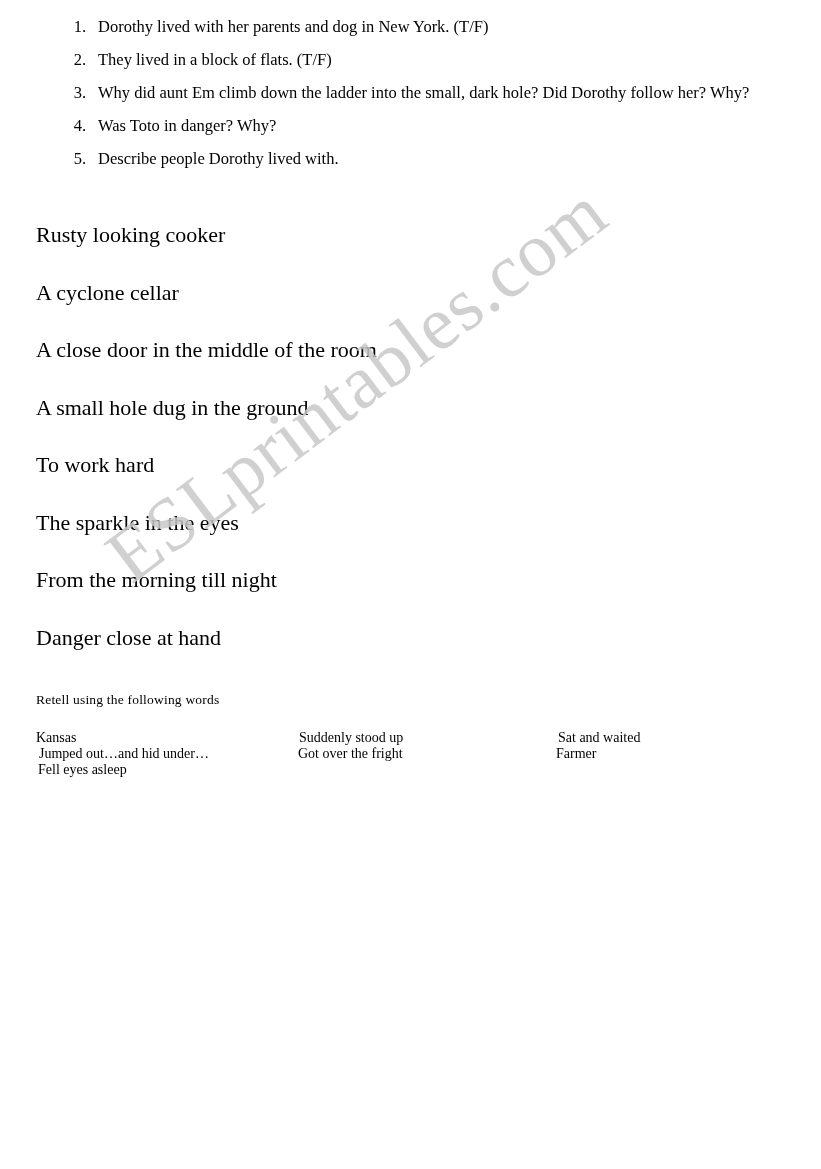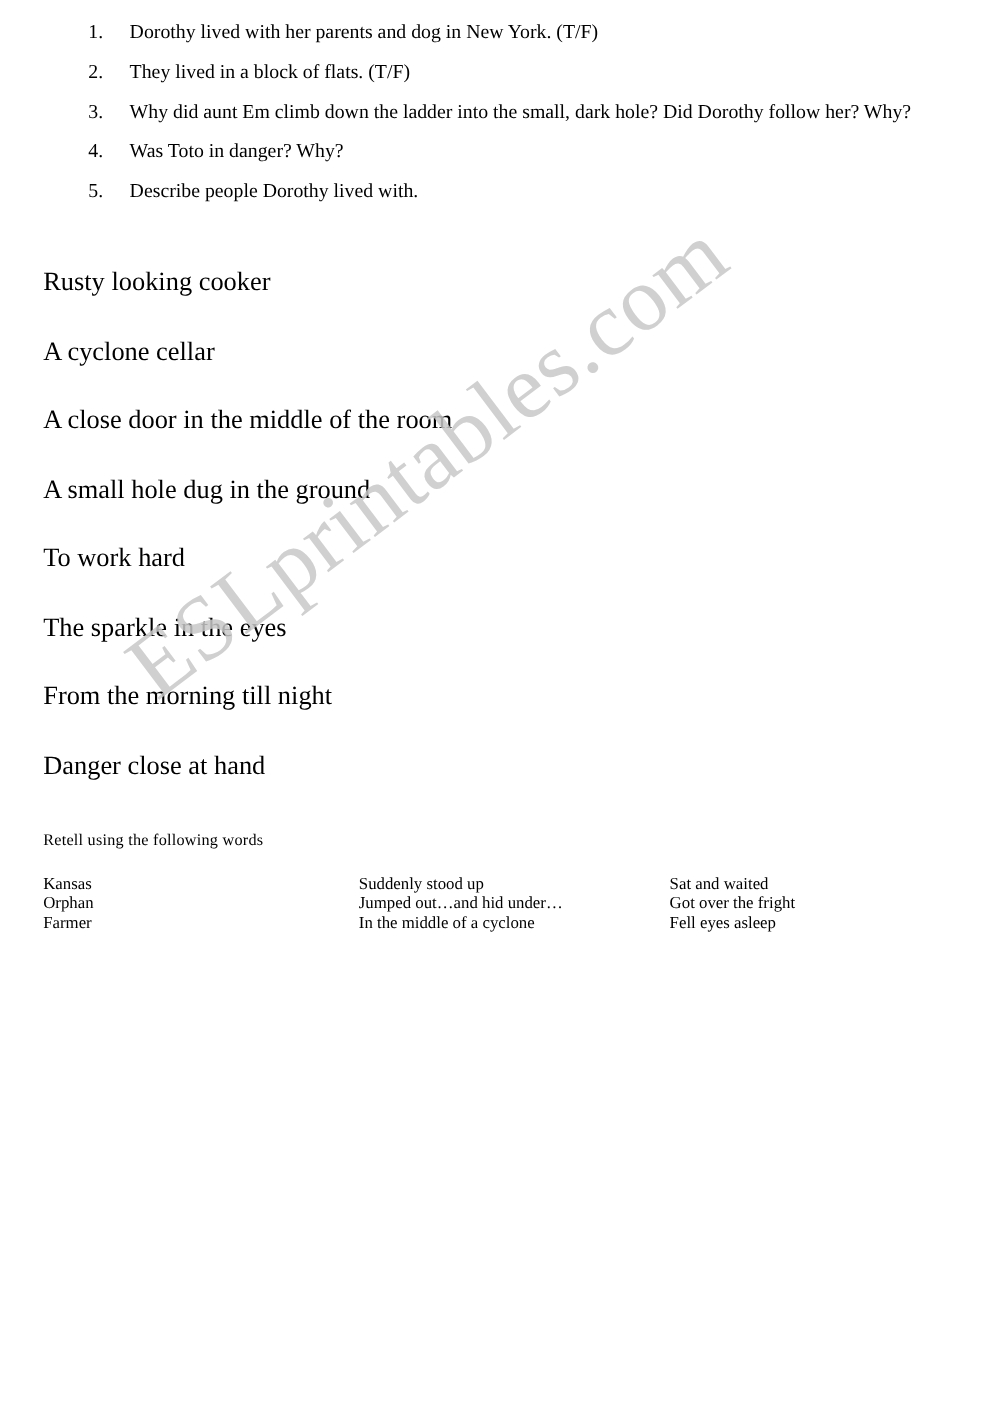--- a/index.html
+++ b/index.html
@@ -65,21 +65,20 @@
   }
   .q-num {
     width: 26px;
     flex: 0 0 26px;
     text-align: right;
     padding-right: 12px;
   }
   .q-text {
     flex: 1;
     max-width: 690px;
-    margin-left: 10px;
   }
 
   
   .phrases {
     position: absolute;
     left: 36px;
     top: 222px;
     width: 640px;
     z-index: 2;
   }
@@ -158,23 +157,21 @@
     <div class="phrase">Danger close at hand</div>
   </div>
 
   <div class="retell">
     <div class="retell-title">Retell using the following words</div>
     <div class="retell-grid">
       <div class="retell-cell">Kansas</div>
       <div class="retell-cell col-2">Suddenly stood up</div>
       <div class="retell-cell col-3">Sat and waited</div>
 
-      <div class="retell-cell">Orphan</div>
       <div class="retell-cell col-2">Jumped out…and hid under…</div>
       <div class="retell-cell col-3">Got over the fright</div>
 
       <div class="retell-cell">Farmer</div>
-      <div class="retell-cell col-2">In the middle of a cyclone</div>
       <div class="retell-cell col-3">Fell eyes asleep</div>
     </div>
   </div>
 
 </div>
 
 </body></html>

